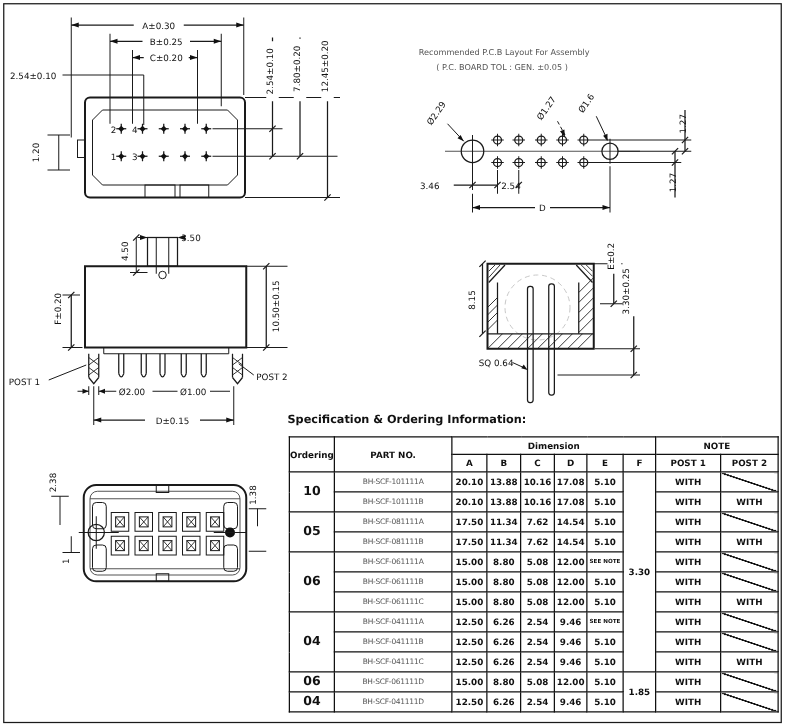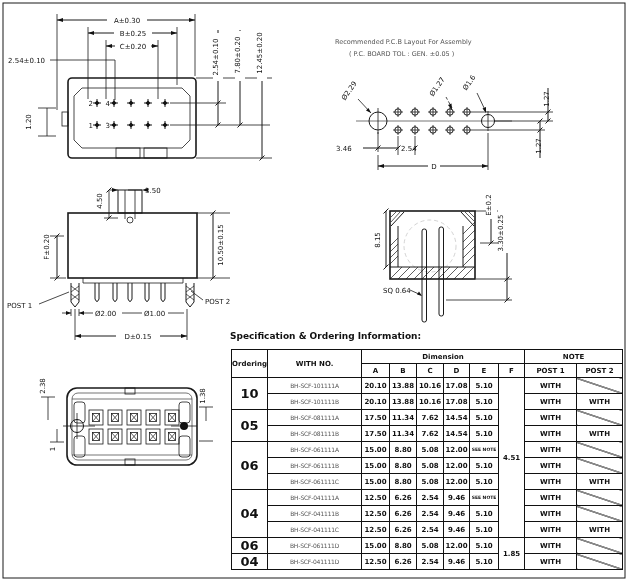--- a/index.html
+++ b/index.html
@@ -16,21 +16,21 @@
   svg.art .phantom{stroke:#c8c8c8;stroke-dasharray:4 3;stroke-width:0.8;}
   svg.art text{stroke:none;fill:#111;font:7px "DejaVu Sans",sans-serif;}
   svg.art text.note{fill:#555;font-size:6.5px;}
   .spec-title{position:absolute;left:230px;top:331px;font:bold 9px "DejaVu Sans",sans-serif;color:#111;}
   #spec-table{position:absolute;left:231px;top:349px;border-collapse:collapse;table-layout:fixed;background:#fff;}
   #spec-table th,#spec-table td{border:1px solid #111;font:bold 7px "DejaVu Sans",sans-serif;
      text-align:center;vertical-align:middle;padding:0;color:#111;overflow:hidden;white-space:nowrap;}
   #spec-table th{height:13px;}
   #spec-table td{height:15px;}
   #spec-table td.part{font-weight:normal;font-size:6px;color:#555;letter-spacing:-0.2px;}
-  #spec-table td.circ{font-size:13px;}
+  #spec-table td.circ{font-size:10px;}
   #spec-table td.note-cell{font-size:4.5px;}
   #spec-table td.slash{background-image:linear-gradient(to top right,
       transparent calc(50% - 0.5px),#111 calc(50% - 0.5px),#111 calc(50% + 0.5px),transparent calc(50% + 0.5px));}
 </style>
 </head>
 <body>
 
 <div class="page">
 
 <svg class="art" width="629" height="582" viewBox="0 0 629 582">
@@ -448,21 +448,21 @@
         <col style="width: 27px;">
         <col style="width: 26px;">
         <col style="width: 29px;">
         <col style="width: 26px;">
         <col style="width: 52px;">
         <col style="width: 46px;">
       </colgroup>
       <tbody>
         <tr>
           <th rowspan="2">Ordering</th>
-          <th rowspan="2">WITH NO.</th>
+          <th rowspan="2">PART NO.</th>
           <th colspan="6">Dimension</th>
           <th colspan="2">NOTE</th>
         </tr>
         <tr>
           <th>A</th>
           <th>B</th>
           <th>C</th>
           <th>D</th>
           <th>E</th>
           <th>F</th>
@@ -470,21 +470,21 @@
           <th>POST 2</th>
         </tr>
         <tr>
           <td rowspan="2" class="circ">10</td>
           <td class="part">BH-SCF-101111A</td>
           <td class="num">20.10</td>
           <td class="num">13.88</td>
           <td class="num">10.16</td>
           <td class="num">17.08</td>
           <td class="num">5.10</td>
-          <td rowspan="10" class="num">4.51</td>
+          <td rowspan="10" class="num">3.30</td>
           <td class="num">WITH</td>
           <td class="slash"></td>
         </tr>
         <tr>
           <td class="part">BH-SCF-101111B</td>
           <td class="num">20.10</td>
           <td class="num">13.88</td>
           <td class="num">10.16</td>
           <td class="num">17.08</td>
           <td class="num">5.10</td>

